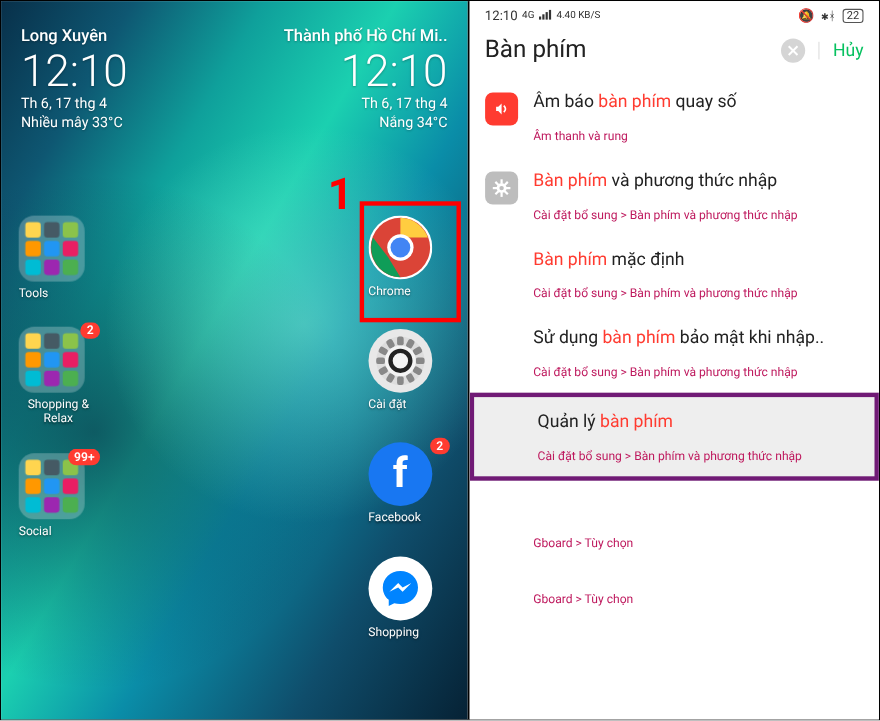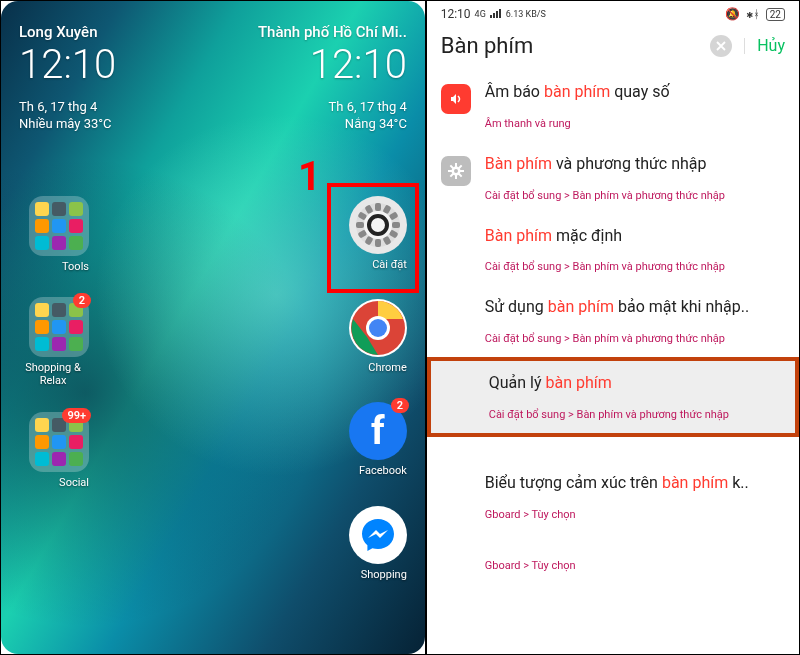--- a/index.html
+++ b/index.html
@@ -1,34 +1,34 @@
 <!DOCTYPE html>
 <html><head>
 <meta charset="utf-8">
 <style>
 * { margin: 0; padding: 0; box-sizing: border-box; }
 body { font-family: -apple-system, BlinkMacSystemFont, "Segoe UI", Roboto, sans-serif; }
 .container { width: 800px; height: 655px; border: 1px solid #000; display: flex; background: #fff; }
 .divider { width: 2px; background: #000; }
-.left-panel { width: 452px; height: 653px; position: relative; overflow: hidden; background: linear-gradient(120deg, #08304a 0%, #0e5772 15%, #0fa09b 30%, #1bd0b0 45%, #0a8da8 60%, #0f4d6b 80%, #062235 100%); border-radius: 17px; }
+.left-panel { width: 452px; height: 653px; position: relative; overflow: hidden; background: linear-gradient(120deg, #08304a 0%, #0e5772 15%, #0fa09b 30%, #1bd0b0 45%, #0a8da8 60%, #0f4d6b 80%, #062235 100%); }
 .right-panel { width: 397px; height: 653px; background: #fff; position: relative; overflow: hidden; color: #222; }
 .wallpaper-overlay { position:absolute; inset:0; background:
   radial-gradient(circle at 65% 45%, rgba(120,230,210,0.55), rgba(15,80,100,0) 40%),
   radial-gradient(circle at 20% 60%, rgba(10,50,70,0.7), rgba(0,0,0,0) 45%);
 }
 .weather { position: absolute; color: #fff; text-shadow: 0 1px 2px rgba(0,0,0,0.3); }
 .weather.left { top: 22px; left: 18px; }
 .weather.right { top: 22px; right: 18px; text-align: right; }
 .weather .city { font-size: 15px; font-weight: 500; }
 .weather .time { font-size: 40px; font-weight: 300; line-height: 1.1; margin-top: 2px; }
-.weather .date { font-size: 13px; margin-top: 12px; }
+.weather .date { font-size: 13px; margin-top: 0; }
 .weather .cond { font-size: 13px; margin-top: 2px; }
 .icon-col { position: absolute; left: 16px; top: 195px; display: flex; flex-direction: column; gap: 24px; }
 .icon-col-right { position: absolute; right: 18px; top: 195px; display: flex; flex-direction: column; gap: 28px; align-items: center; }
-.folder, .app { display: flex; flex-direction: column; align-items: flex-end; width: 72px; position: relative; }
+.folder, .app { display: flex; flex-direction: column; align-items: flex-start; width: 72px; position: relative; }
 .folder-icon { width: 60px; height: 60px; border-radius: 14px; background: rgba(255,255,255,0.25); backdrop-filter: blur(2px); display: grid; grid-template-columns: repeat(3,1fr); grid-template-rows: repeat(3,1fr); gap: 3px; padding: 6px; }
 .dot { width: 100%; height: 100%; border-radius: 3px; }
 .icon-label { color: #fff; font-size: 11px; text-align: center; margin-top: 4px; line-height: 1.2; text-shadow: 0 1px 2px rgba(0,0,0,0.5); max-width: 72px; }
 .app-circle { width: 58px; height: 58px; border-radius: 50%; display: flex; align-items: center; justify-content: center; position: relative; }
 .settings-outer { width: 100%; height: 100%; border-radius: 50%; background: #e8e8e8; display: flex; align-items: center; justify-content: center; }
 .settings-gear { width: 48px; height: 48px; }
 .chrome-icon { width: 58px; height: 58px; }
 .fb-circle { width: 58px; height: 58px; border-radius: 50%; background: #1877f2; display: flex; align-items: center; justify-content: center; color: #fff; font-size: 38px; font-weight: 700; }
 .msg-circle { width: 58px; height: 58px; border-radius: 50%; background: #fff; display: flex; align-items: center; justify-content: center; }
 .badge { position: absolute; top: -4px; right: -2px; background: #ff3b30; color: #fff; font-size: 11px; font-weight: 600; border-radius: 10px; padding: 1px 5px; min-width: 18px; text-align: center; }
@@ -39,21 +39,21 @@
 .status .sl { display: flex; align-items: center; gap: 4px; }
 .status .sr { display: flex; align-items: center; gap: 6px; }
 .batt { display: inline-flex; align-items: center; border: 1px solid #555; border-radius: 3px; padding: 0 3px; font-size: 10px; }
 .search-row { display: flex; align-items: center; padding: 10px 14px 12px 14px; gap: 12px; }
 .search-title { font-size: 22px; color: #222; flex: 1; }
 .clr { width: 22px; height: 22px; border-radius: 50%; background: #d5d5d5; display: flex; align-items: center; justify-content: center; color: #fff; font-size: 13px; }
 .cancel { color: #07c160; font-size: 16px; }
 .sep { width: 1px; height: 16px; background: #ddd; }
 .results { display: flex; flex-direction: column; }
 .result { display: flex; padding: 12px 14px; gap: 14px; position: relative; }
-.hl-box { border: 4px solid #c2410c; background: #eee; }
+.hl-box { border: 4px solid #701a75; background: #eee; }
 .ricon { width: 30px; min-width:30px; height: 30px; border-radius: 7px; display: flex; align-items: center; justify-content: center; margin-top: 2px; }
 .ricon.sound { background: #ff3b30; }
 .ricon.gear { background: #bdbdbd; }
 .ricon-spacer { width: 30px; min-width:30px; }
 .rtext { flex: 1; min-width: 0; }
 .rtitle { font-size: 16px; color: #222; white-space: nowrap; overflow: hidden; text-overflow: ellipsis; line-height: 1.3; }
 .rtitle .kw { color: #ff3b30; }
 .rsub { font-size: 11px; color: #be185d; margin-top: 14px; white-space: nowrap; overflow: hidden; text-overflow: ellipsis; }
 </style>
 </head>
@@ -116,20 +116,33 @@
             <div class="dot" style="background: rgb(233, 30, 99);"></div>
             <div class="dot" style="background: rgb(0, 188, 212);"></div>
             <div class="dot" style="background: rgb(156, 39, 176);"></div>
             <div class="dot" style="background: rgb(76, 175, 80);"></div>
           </div>
           <div class="badge">99+</div>
           <div class="icon-label">Social</div>
         </div>
       </div>
   <div class="icon-col-right" id="apps">
+        <div class="app">
+          <div class="app-circle">
+            <svg class="chrome-icon" viewBox="0 0 58 58">
+              <circle cx="29" cy="29" r="29" fill="#fff"></circle>
+              <circle cx="29" cy="29" r="27" fill="#db4437"></circle>
+              <path d="M29 2 A27 27 0 0 1 54 20 L29 20 Z" fill="#ffcd40"></path>
+              <path d="M29 56 A27 27 0 0 1 4 20 L18 38 Z" fill="#0f9d58"></path>
+              <circle cx="29" cy="29" r="12" fill="#fff"></circle>
+              <circle cx="29" cy="29" r="9" fill="#4285f4"></circle>
+            </svg>
+          </div>
+          <div class="icon-label">Chrome</div>
+        </div>
         <div class="app">
           <div class="app-circle">
             <div class="settings-outer">
               <svg class="settings-gear" viewBox="0 0 48 48">
                 <g transform="translate(24 24)">
                   <circle r="22" fill="#ddd"></circle>
                   <g fill="#888">
                     <rect x="-3" y="-22" width="6" height="8" rx="2" transform="rotate(0)"></rect>
                     <rect x="-3" y="-22" width="6" height="8" rx="2" transform="rotate(30)"></rect>
                     <rect x="-3" y="-22" width="6" height="8" rx="2" transform="rotate(60)"></rect>
@@ -146,33 +159,20 @@
                   <circle r="14" fill="#f4f4f4"></circle>
                   <circle r="9" fill="none" stroke="#222" stroke-width="4"></circle>
                 </g>
               </svg>
             </div>
           </div>
           <div class="icon-label">Cài đặt</div>
         </div>
         <div class="app">
           <div class="app-circle">
-            <svg class="chrome-icon" viewBox="0 0 58 58">
-              <circle cx="29" cy="29" r="29" fill="#fff"></circle>
-              <circle cx="29" cy="29" r="27" fill="#db4437"></circle>
-              <path d="M29 2 A27 27 0 0 1 54 20 L29 20 Z" fill="#ffcd40"></path>
-              <path d="M29 56 A27 27 0 0 1 4 20 L18 38 Z" fill="#0f9d58"></path>
-              <circle cx="29" cy="29" r="12" fill="#fff"></circle>
-              <circle cx="29" cy="29" r="9" fill="#4285f4"></circle>
-            </svg>
-          </div>
-          <div class="icon-label">Chrome</div>
-        </div>
-        <div class="app">
-          <div class="app-circle">
             <div class="fb-circle">f</div>
           </div>
           <div class="badge">2</div>
           <div class="icon-label">Facebook</div>
         </div>
         <div class="app">
           <div class="app-circle">
             <div class="msg-circle">
               <svg width="40" height="40" viewBox="0 0 40 40">
                 <path d="M20 4 C11 4 4 10.5 4 19 c0 4.6 2.1 8.6 5.4 11.3 V36 l5-2.7 c1.7 .5 3.6 .7 5.6 .7 c9 0 16-6.5 16-15 S29 4 20 4 Z" fill="#0084ff"></path>
@@ -197,21 +197,21 @@
       <span>12:10</span>
       <span style="font-size:9px;">4G</span>
       <span>
         <svg width="12" height="10" viewBox="0 0 12 10">
               <rect x="0" y="7" width="2" height="3" fill="#333"></rect>
               <rect x="3" y="5" width="2" height="5" fill="#333"></rect>
               <rect x="6" y="3" width="2" height="7" fill="#333"></rect>
               <rect x="9" y="1" width="2" height="9" fill="#333"></rect>
             </svg>
       </span>
-      <span style="font-size:9px;">6.13 KB/S</span>
+      <span style="font-size:9px;">4.40 KB/S</span>
     </div>
     <div class="sr">
       <span>🔕</span>
       <span style="font-size:11px;">✱ᚼ</span>
       <span class="batt">
             <span>22</span>
           </span>
     </div>
   </div>
 
@@ -283,21 +283,20 @@
           </div>
         </div>
         <div class="result">
           <div class="ricon-spacer"></div>
           <div class="rtext">
           </div>
         </div>
         <div class="result">
           <div class="ricon-spacer"></div>
           <div class="rtext">
-            <div class="rtitle">Biểu tượng cảm xúc trên <span class="kw">bàn phím</span> k..</div>
             <div class="rsub">Gboard &gt; Tùy chọn</div>
           </div>
         </div>
         <div class="result">
           <div class="ricon-spacer"></div>
           <div class="rtext">
             <div class="rsub">Gboard &gt; Tùy chọn</div>
           </div>
         </div>
       </div>

